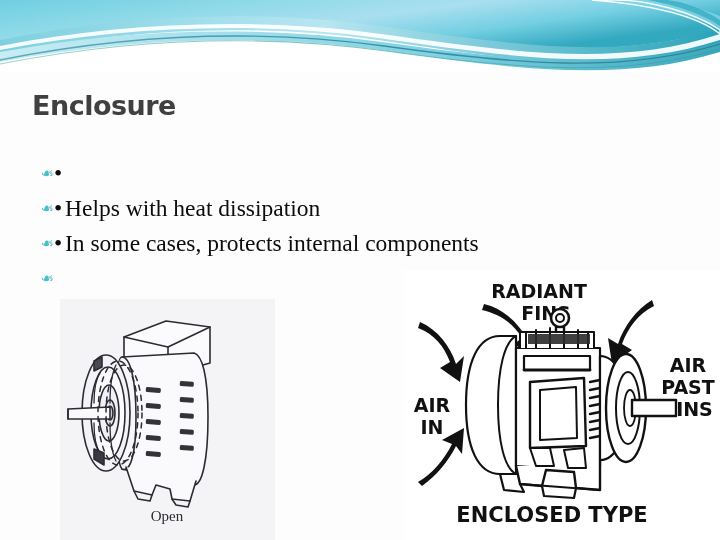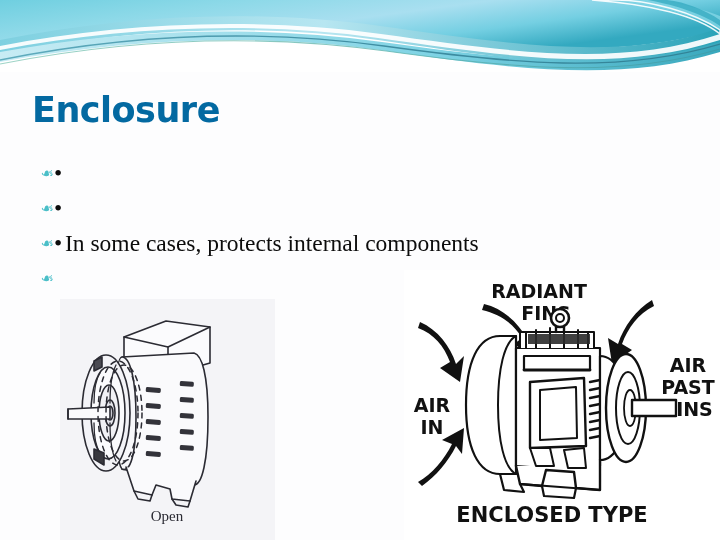--- a/index.html
+++ b/index.html
@@ -33,24 +33,24 @@
     overflow: hidden;
   }
   #header-band svg { display: block; }
 
   
   #slide-title {
     position: absolute;
     left: 32px;
     top: 92px;
     font-family: "DejaVu Sans", sans-serif;
-    font-size: 35px;
+    font-size: 27px;
     font-weight: bold;
     letter-spacing: -0.5px;
-    color: #0369a1;
+    color: #404040;
     line-height: 1.05;
     white-space: nowrap;
   }
 
   
   #body-list {
     position: absolute;
     left: 34px;
     top: 156px;
     width: 660px;
@@ -182,20 +182,21 @@
   <div id="body-list">
 
     <div class="bullet-line">
       <span class="wing-bullet">❧</span>
       <span class="dot-bullet">•</span>
     </div>
 
     <div class="bullet-line">
       <span class="wing-bullet">❧</span>
       <span class="dot-bullet">•</span>
+      <span class="line-text">Helps with heat dissipation</span>
     </div>
 
     <div class="bullet-line">
       <span class="wing-bullet">❧</span>
       <span class="dot-bullet">•</span>
       <span class="line-text">In some cases, protects internal components</span>
     </div>
 
     <div class="bullet-line">
       <span class="wing-bullet">❧</span>

